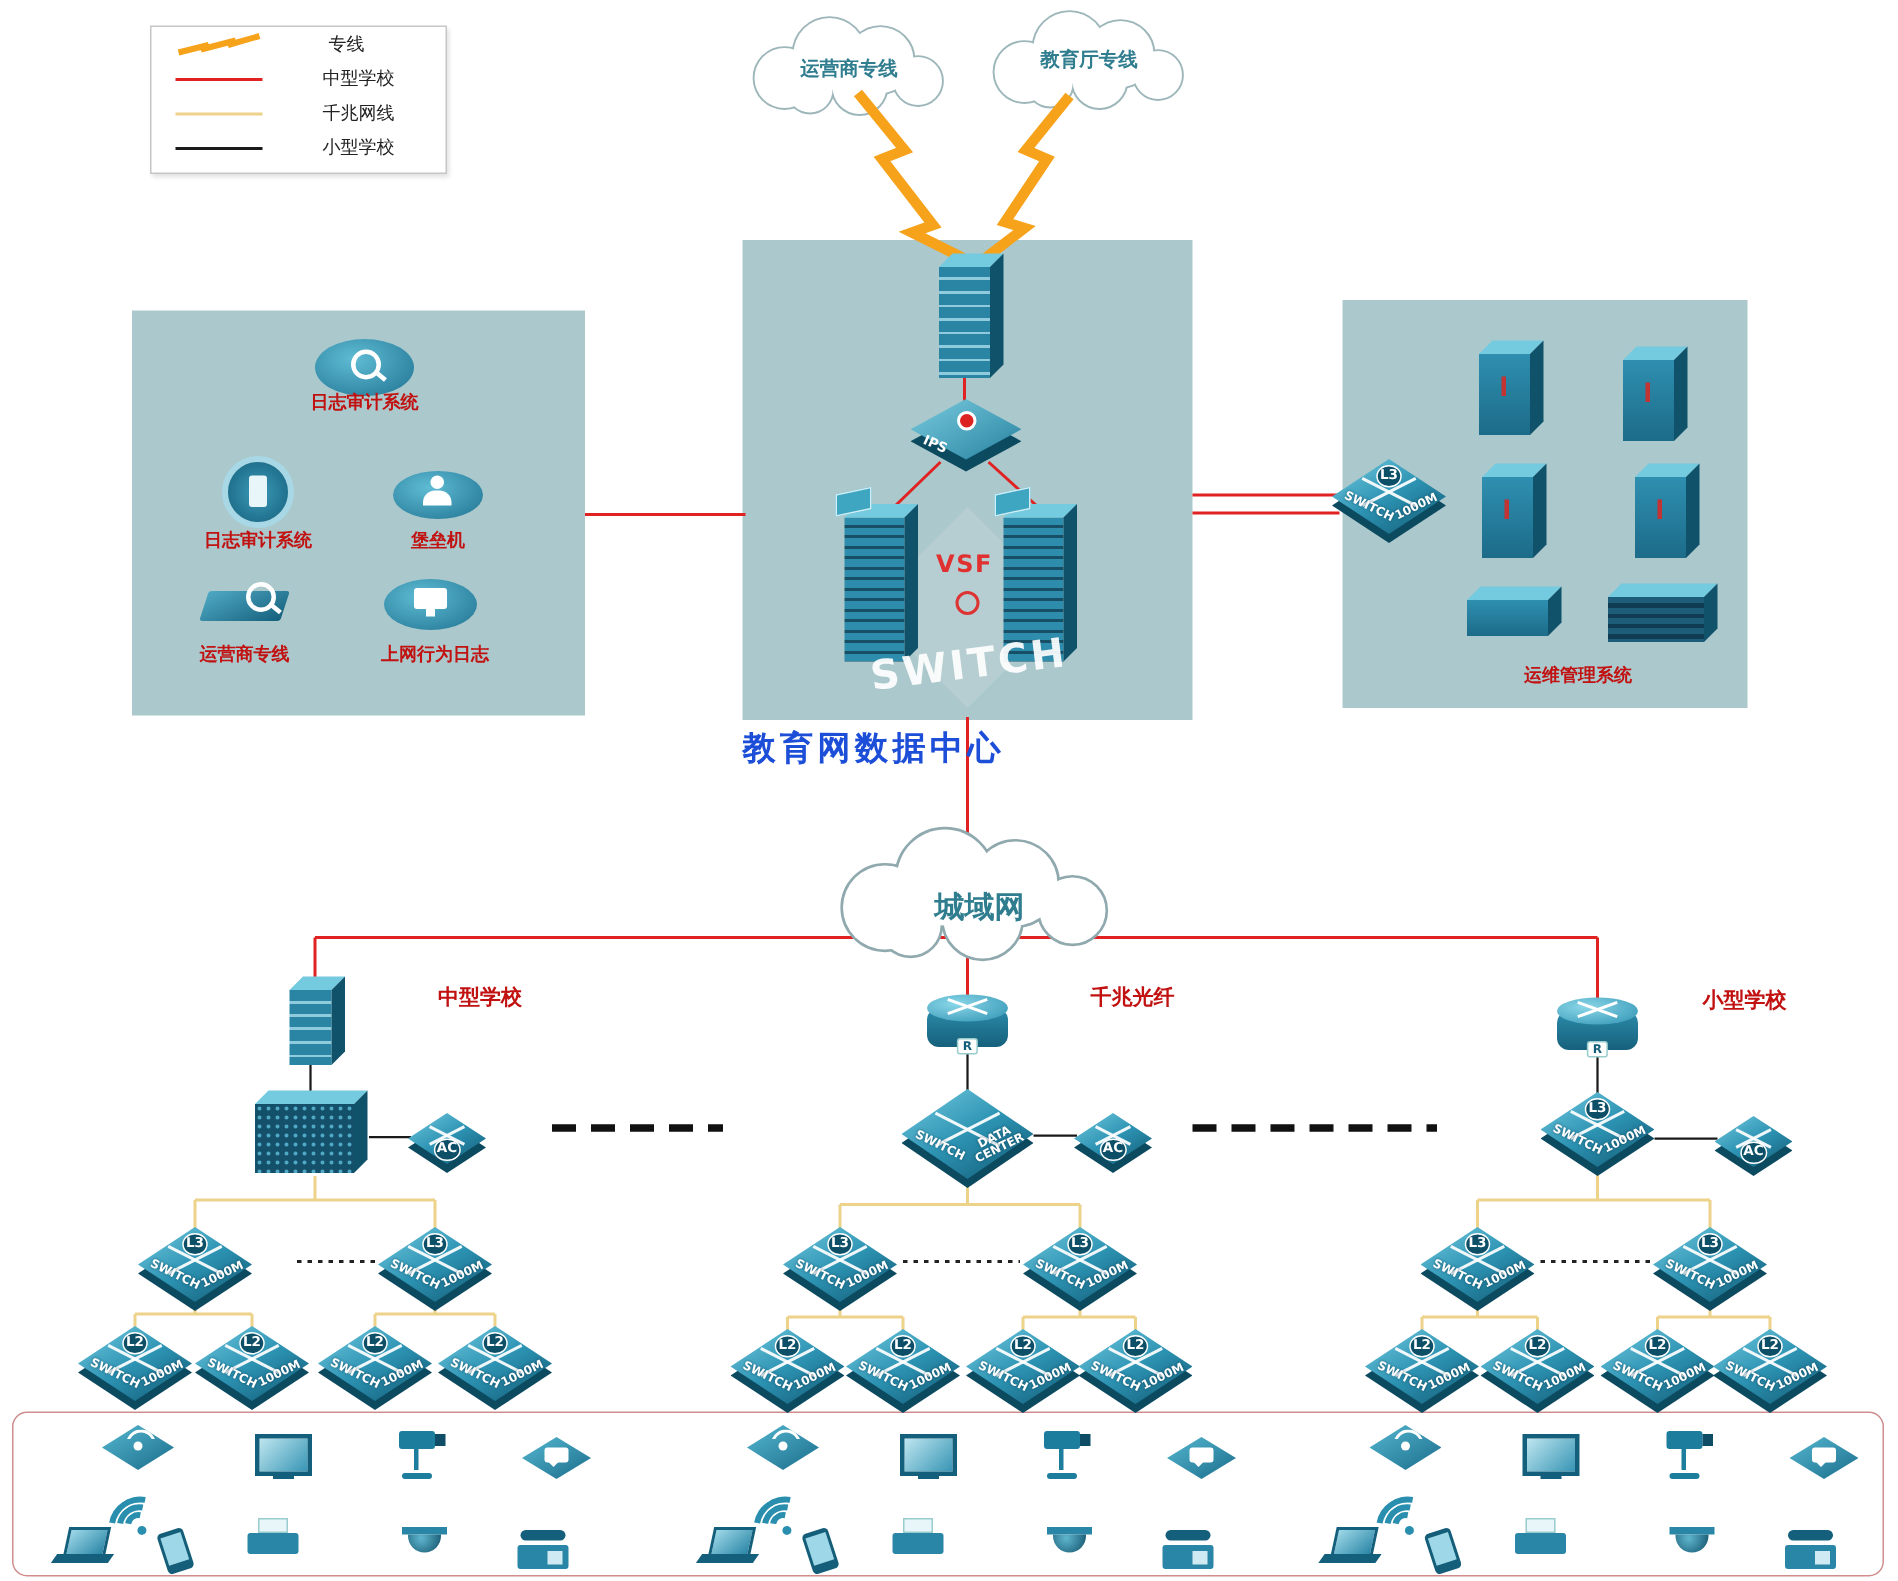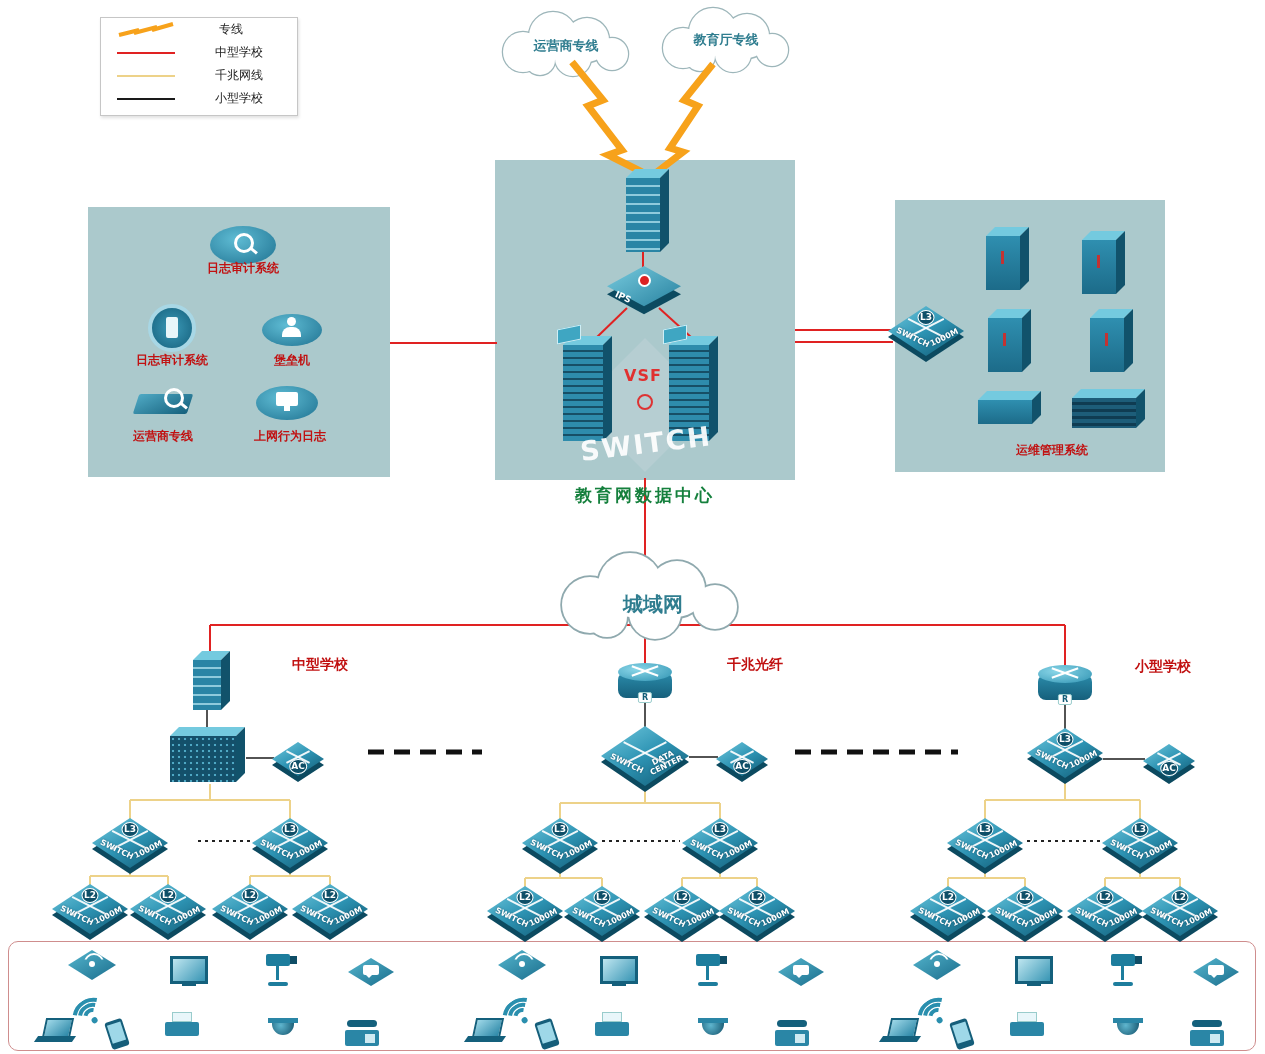--- a/index.html
+++ b/index.html
@@ -79,22 +79,22 @@
   .ipsl{position:absolute;left:8px;top:26px;color:#fff;font-size:9px;font-weight:bold;transform:rotate(24deg);z-index:3;}
   .em{position:absolute;left:50%;top:8px;margin-left:-6px;width:9px;height:9px;background:#d22;border:2px solid #fff;border-radius:50%;z-index:3;}
   
   .ghostd{position:absolute;left:578px;top:338px;width:134px;height:134px;background:#c2d3d8;opacity:.5;z-index:1;
           clip-path:polygon(50% 0,100% 50%,50% 100%,0 50%);}
   .vsf{position:absolute;left:618px;top:366px;width:50px;text-align:center;color:#e03030;font-weight:bold;
        font-size:16px;letter-spacing:1px;z-index:3;}
   .vsfring{position:absolute;left:637px;top:394px;width:12px;height:12px;border:2px solid #d33;border-radius:50%;z-index:3;}
   .ghostxt{position:absolute;left:556px;top:428px;width:180px;text-align:center;color:#fff;opacity:.92;
            font-size:27px;font-weight:bold;letter-spacing:2px;transform:rotate(-7deg);z-index:3;}
-  .dc-title{position:absolute;left:495px;top:484px;width:300px;text-align:center;z-index:3;color:#15803d;
-            font-family:"DejaVu Serif","Liberation Serif",serif;font-size:17px;font-weight:bold;letter-spacing:3px;}
+  .dc-title{position:absolute;left:495px;top:484px;width:300px;z-index:3;color:#1d4ed8;
+            font-family:"DejaVu Serif","Liberation Serif",serif;font-size:22px;font-weight:bold;letter-spacing:3px;}
   
   .ell{position:absolute;border-radius:50%;z-index:2;background:radial-gradient(ellipse at 40% 35%,#5fbcd4,#1f7291);}
   .mag{position:absolute;width:14px;height:14px;border:3px solid #fff;border-radius:50%;}
   .mag::after{content:"";position:absolute;left:12px;top:13px;width:9px;height:3px;background:#fff;transform:rotate(40deg);}
   .ring{position:absolute;inset:0;border:4px solid #a8d7e5;border-radius:50%;background:radial-gradient(#3b9ab8,#15607c);}
   .chip{position:absolute;left:18px;top:13px;width:12px;height:21px;background:#e8f6fa;border-radius:2px;}
   .p1{position:absolute;left:25px;top:3px;width:9px;height:9px;background:#fff;border-radius:50%;}
   .p2{position:absolute;left:20px;top:13px;width:19px;height:10px;background:#fff;border-radius:8px 8px 0 0;}
   .slab{position:absolute;background:linear-gradient(150deg,#4fa9c4,#15607c);transform:skewX(-18deg);border-radius:2px;}
   .scr2{position:absolute;left:20px;top:6px;width:22px;height:14px;background:#fff;border-radius:2px;}

